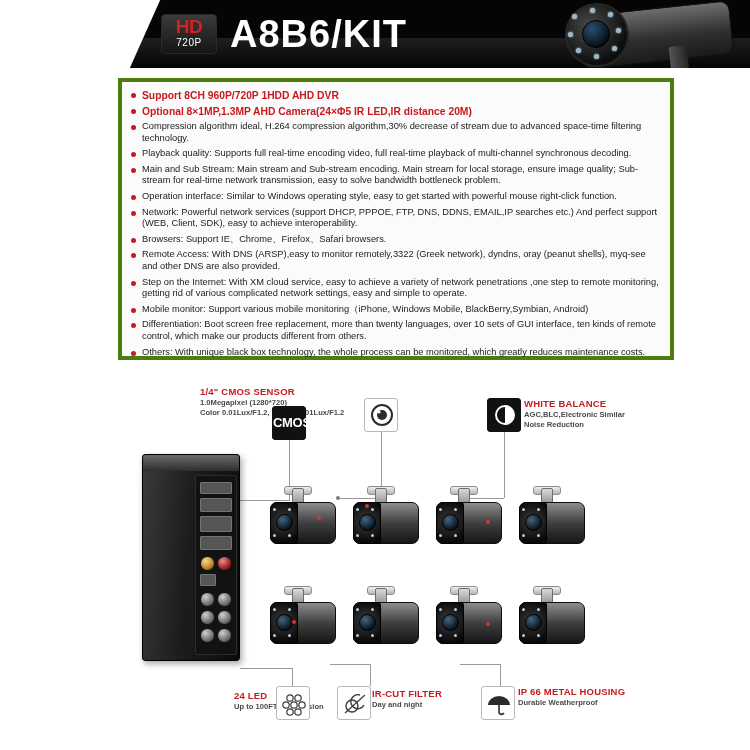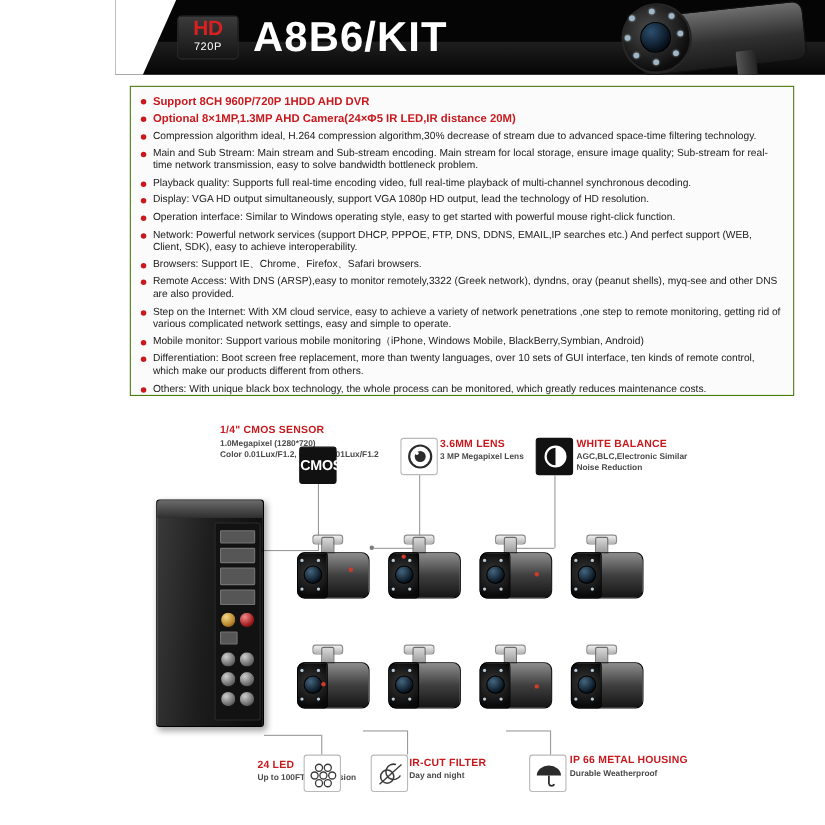--- a/index.html
+++ b/index.html
@@ -127,24 +127,24 @@
     width: 18px; height: 26px;
     background: linear-gradient(90deg,#555,#242424);
     transform: rotate(-6deg);
     border-radius: 2px;
   }
 
   
   .features {
     position: absolute;
     left: 118px; top: 78px;
-    width: 604px;
+    width: 556px;
     height: 282px;
     background: #fbfbfb;
-    border: 1px solid #4d7c0f;
+    border: 4px solid #4d7c0f;
     box-sizing: border-box;
     padding: 7px 10px 6px 8px;
   }
   .feat-row {
     position: relative;
     padding-left: 12px;
     margin-bottom: 4px;
     font-size: 9.3px;
     line-height: 11.6px;
     color: #1b1b1b;
@@ -356,23 +356,22 @@
       <div class="cam-ir" style="left:56px; top:54px;"></div>
       <div class="cam-ir" style="left:48px; top:38px;"></div>
     </div>
   </div>
 </div>
 
 <div class="features">
   <div class="feat-row red">Support  8CH 960P/720P 1HDD AHD DVR</div>
   <div class="feat-row red">Optional 8×1MP,1.3MP  AHD Camera(24×Φ5 IR LED,IR distance 20M)</div>
   <div class="feat-row">Compression algorithm ideal, H.264 compression algorithm,30% decrease of stream due to advanced space-time filtering technology.</div>
+  <div class="feat-row">Playback quality: Supports full real-time encoding video, full real-time playback of multi-channel synchronous decoding.</div>
   <div class="feat-row">Main and Sub Stream:  Main stream and Sub-stream encoding. Main stream for local storage, ensure image quality; Sub-stream for real-time network transmission, easy to solve bandwidth bottleneck problem.</div>
-  <div class="feat-row">Playback quality: Supports full real-time encoding video, full real-time playback of multi-channel synchronous decoding.</div>
-  <div class="feat-row">Display: VGA HD output simultaneously, support VGA 1080p HD output, lead the technology of HD resolution.</div>
   <div class="feat-row">Operation interface:  Similar to Windows operating style, easy to get started with powerful mouse right-click function.</div>
   <div class="feat-row">Network:  Powerful network services (support DHCP, PPPOE, FTP, DNS, DDNS, EMAIL,IP searches etc.) And perfect support (WEB, Client, SDK), easy to achieve interoperability.</div>
   <div class="feat-row">Browsers:  Support IE、Chrome、Firefox、Safari browsers.</div>
   <div class="feat-row">Remote Access:  With DNS (ARSP),easy to monitor remotely,3322 (Greek network), dyndns, oray (peanut shells), myq-see and other DNS are also provided.</div>
   <div class="feat-row">Step on the Internet: With XM cloud service, easy to achieve a variety of  network penetrations ,one step to remote monitoring, getting rid of various complicated network settings, easy and simple to operate.</div>
   <div class="feat-row">Mobile monitor: Support various mobile monitoring（iPhone, Windows Mobile, BlackBerry,Symbian, Android)</div>
   <div class="feat-row">Differentiation: Boot screen free replacement, more than twenty languages, over 10 sets of GUI interface, ten kinds of remote control, which make our products different from others.</div>
   <div class="feat-row">Others:  With unique black box technology, the whole process can be monitored, which greatly reduces maintenance costs.</div>
 </div>
 
@@ -383,24 +382,20 @@
     <div class="c-sub">1.0Megapixel (1280*720)</div>
     <div class="c-sub">Color 0.01Lux/F1.2, Block 0.001Lux/F1.2</div>
   </div>
   <div class="ico-box dark" style="left:272px; top:38px;">
     <span class="cmos-text">CMOS</span>
   </div>
   <div class="line v" style="left:289px; top:72px; height:60px;"></div>
   <div class="line h" style="left:240px; top:132px; width:50px;"></div>
   <div class="dot" style="left:236px; top:130px;"></div>
 
-  <div class="callout" style="left:400px; top:30px; width:150px;">
-    <div class="c-title">3.6MM LENS</div>
-    <div class="c-sub">3 MP Megapixel Lens</div>
-  </div>
   <div class="ico-box" style="left:364px; top:30px;">
     <svg class="svg-ico" width="34" height="32" viewBox="0 0 34 32">
       <circle cx="17" cy="16" r="10" fill="none" stroke="#2b2b2b" stroke-width="2"></circle>
       <circle cx="17" cy="16" r="5" fill="#2b2b2b"></circle>
       <circle cx="14" cy="13" r="1.6" fill="#ffffff"></circle>
     </svg>
   </div>
   <div class="line v" style="left:381px; top:64px; height:66px;"></div>
   <div class="line h" style="left:340px; top:130px; width:42px;"></div>
   <div class="dot" style="left:336px; top:128px;"></div>

